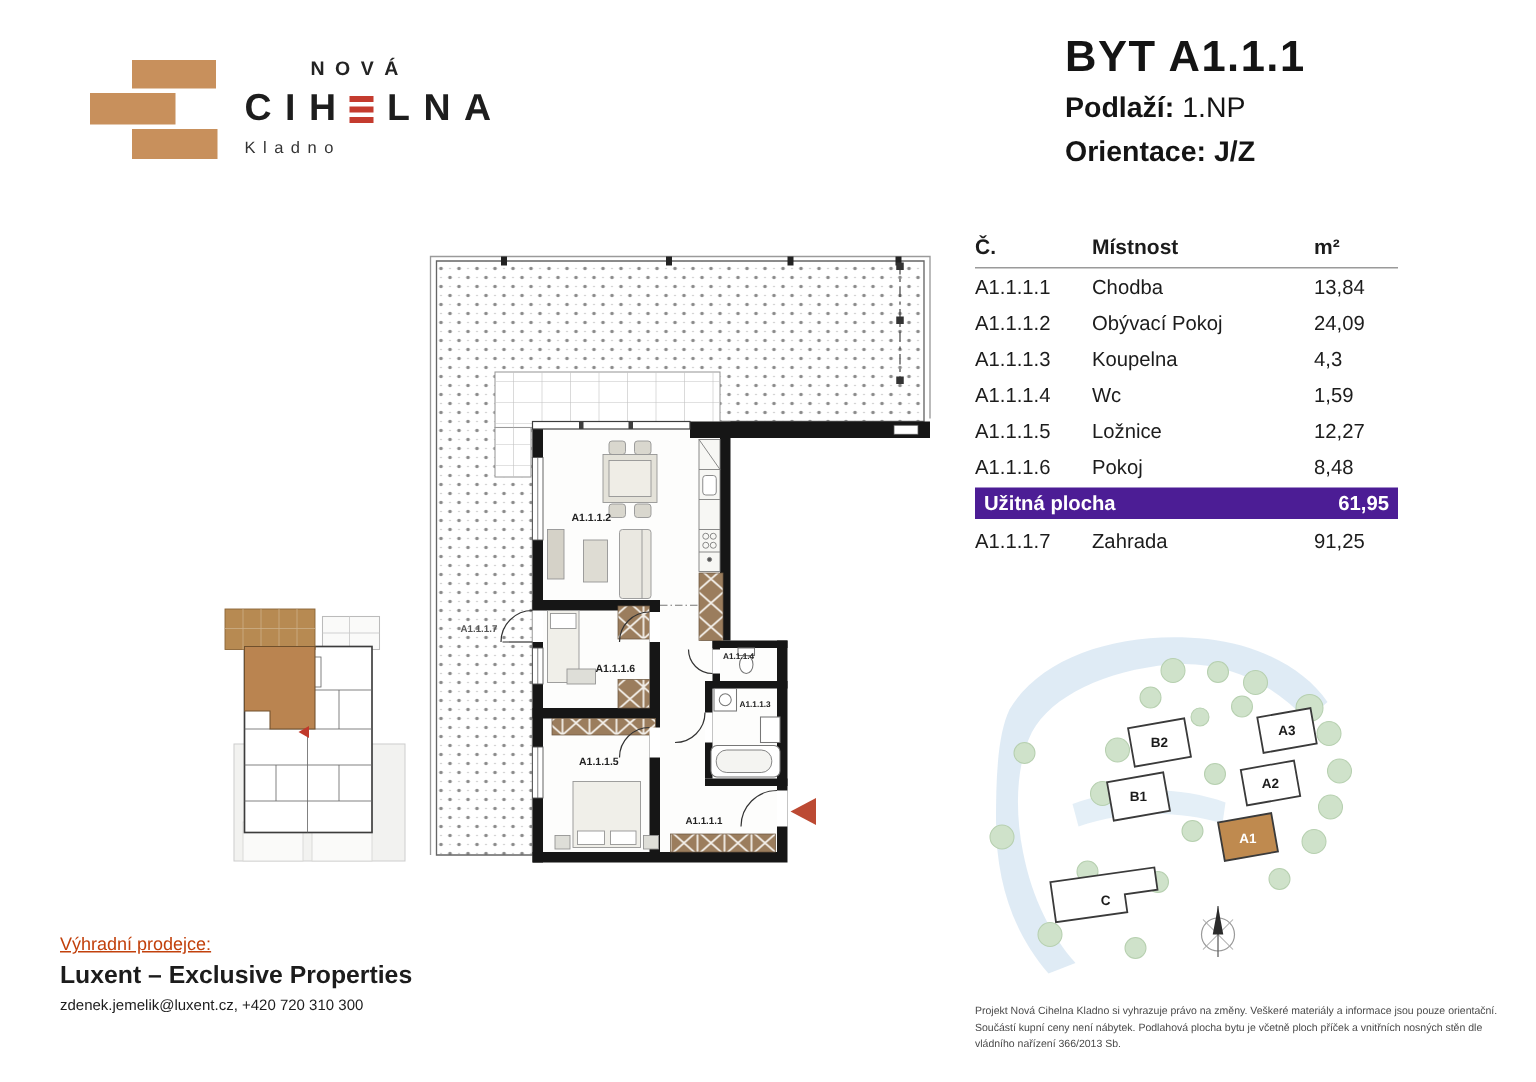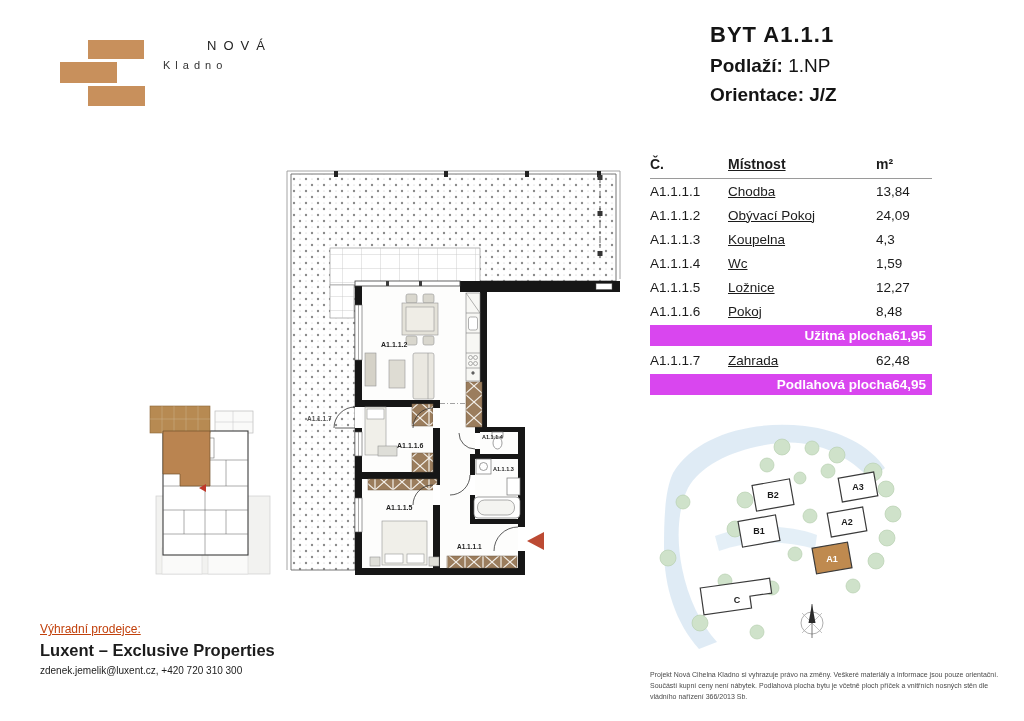--- a/index.html
+++ b/index.html
@@ -6,41 +6,41 @@
   body{font-family:"Liberation Sans",sans-serif;color:#1c1c1c;}
   #page{position:relative;width:1024px;height:721px;background:#fff;overflow:hidden;}
 
   
   #logo{position:absolute;left:60px;top:38px;width:290px;height:78px;}
   .brick{position:absolute;background:#c8905c;}
   .brick.b1{left:28px;top:2px;width:56px;height:19px;}
   .brick.b2{left:0px;top:24px;width:57px;height:21px;}
   .brick.b3{left:28px;top:48px;width:57px;height:20px;}
   #logo-text{position:absolute;left:103px;top:0px;}
-  .logo-top{font-size:13px;font-weight:400;letter-spacing:7px;color:#232323;padding-left:44px;}
+  .logo-top{font-size:13px;font-weight:700;letter-spacing:7px;color:#232323;padding-left:44px;}
   .logo-main{display:flex;align-items:center;margin-top:5px;font-size:25px;font-weight:800;letter-spacing:9px;color:#1d1d1d;}
   .ebars{display:inline-flex;flex-direction:column;gap:3px;margin:0 9px 0 0;}
   .ebars span{width:16px;height:4px;background:#c43b2e;}
   .logo-sub{font-size:11px;letter-spacing:5px;color:#333;margin-top:6px;}
 
   
   #hdr{position:absolute;left:710px;top:22px;width:300px;}
-  #hdr .title{font-size:22px;font-weight:800;letter-spacing:1px;color:#141414;}
+  #hdr .title{font-size:29px;font-weight:800;letter-spacing:1px;color:#141414;}
   .spec{font-size:19px;margin-top:7px;color:#141414;}
   .spec b{font-weight:800;}
   .spec .v{font-weight:400;}
 
   
   #tbl{position:absolute;left:650px;top:153px;width:282px;font-size:13.5px;}
   .t-head{display:flex;font-weight:800;padding:3px 0 6px 0;border-bottom:1.5px solid #9a9a9a;font-size:14px;}
   .t-row{display:flex;padding:4.5px 0;}
   .c-no{width:78px;}
-  .c-name{flex:1;text-decoration:underline;}
+  .c-name{flex:1;}
   .c-area{width:56px;}
-  .t-total{display:flex;background:#d946ef;color:#fff;font-weight:800;padding:3px 6px;margin:2px 0;font-size:13.5px;text-align:right;}
+  .t-total{display:flex;background:#4c1d95;color:#fff;font-weight:800;padding:3px 6px;margin:2px 0;font-size:13.5px;}
   .t-total .lbl{flex:1;}
 
   
   #floorplan{position:absolute;left:285px;top:170px;}
   #overview{position:absolute;left:138px;top:398px;}
   #siteplan{position:absolute;left:655px;top:418px;}
   svg text{font-family:"Liberation Sans",sans-serif;}
 
   
   #footer-left{position:absolute;left:40px;top:623px;line-height:1.0;}
@@ -57,20 +57,29 @@
 <div id="page">
 
   <div id="logo">
     <div>
       <div class="brick b1"></div>
       <div class="brick b2"></div>
       <div class="brick b3"></div>
     </div>
     <div id="logo-text">
       <div class="logo-top">NOVÁ</div>
+      <div class="logo-main">
+        <span>CIH</span>
+        <span class="ebars">
+            <span></span>
+            <span></span>
+            <span></span>
+          </span>
+        <span>LNA</span>
+      </div>
       <div class="logo-sub">Kladno</div>
     </div>
   </div>
 
   <div id="hdr">
     <div class="title">BYT A1.1.1</div>
     <div class="spec">
       <b>Podlaží:</b>
       <span class="v">1.NP</span>
     </div>
@@ -116,25 +125,21 @@
       <span class="c-name">Pokoj</span>
       <span class="c-area">8,48</span>
     </div>
     <div class="t-total">
       <span class="lbl">Užitná plocha</span>
       <span>61,95</span>
     </div>
     <div class="t-row">
       <span class="c-no">A1.1.1.7</span>
       <span class="c-name">Zahrada</span>
-      <span class="c-area">62,48</span>
-    </div>
-    <div class="t-total">
-      <span class="lbl">Podlahová plocha</span>
-      <span>64,95</span>
+      <span class="c-area">91,25</span>
     </div>
   </div>
 
   <svg id="floorplan" width="350" height="412" viewBox="0 0 350 412">
     <defs>
       <pattern id="dots" width="12" height="12" patternUnits="userSpaceOnUse">
         <circle cx="3" cy="3" r="1.2" fill="#8a8a8a"></circle>
         <circle cx="9" cy="9" r="1.2" fill="#8a8a8a"></circle>
         <circle cx="9" cy="3" r="0.5" fill="#b5b5b5"></circle>
         <circle cx="3" cy="9" r="0.5" fill="#b5b5b5"></circle>

